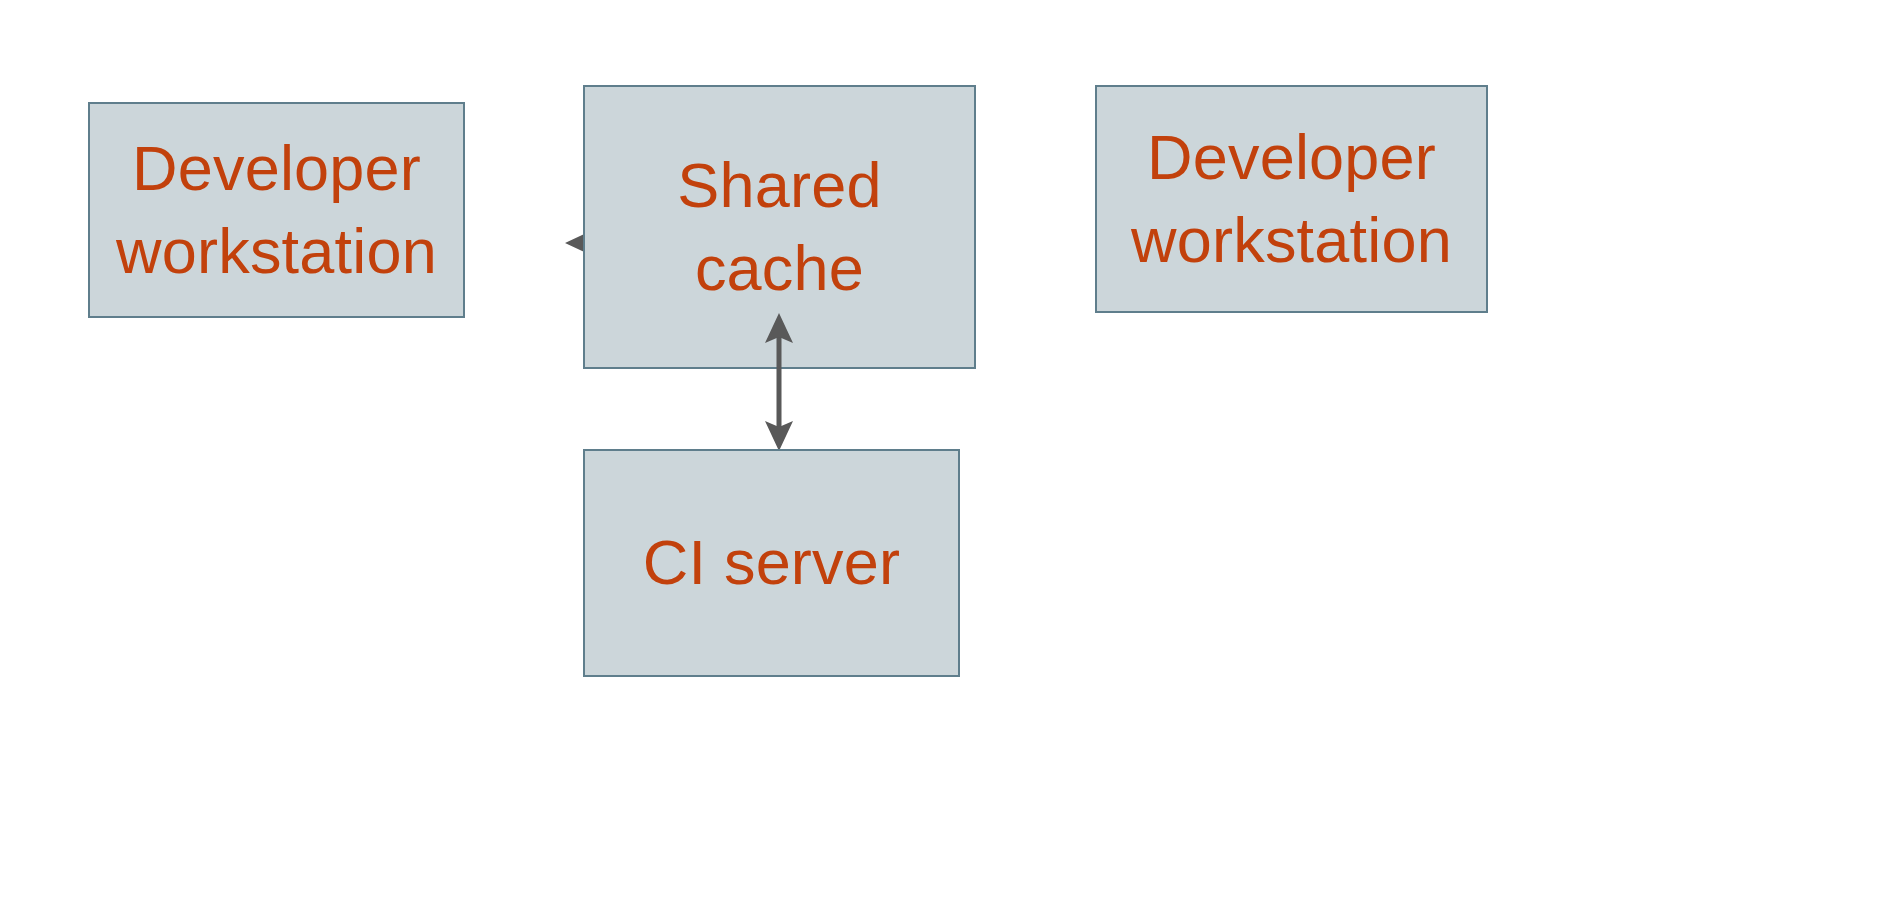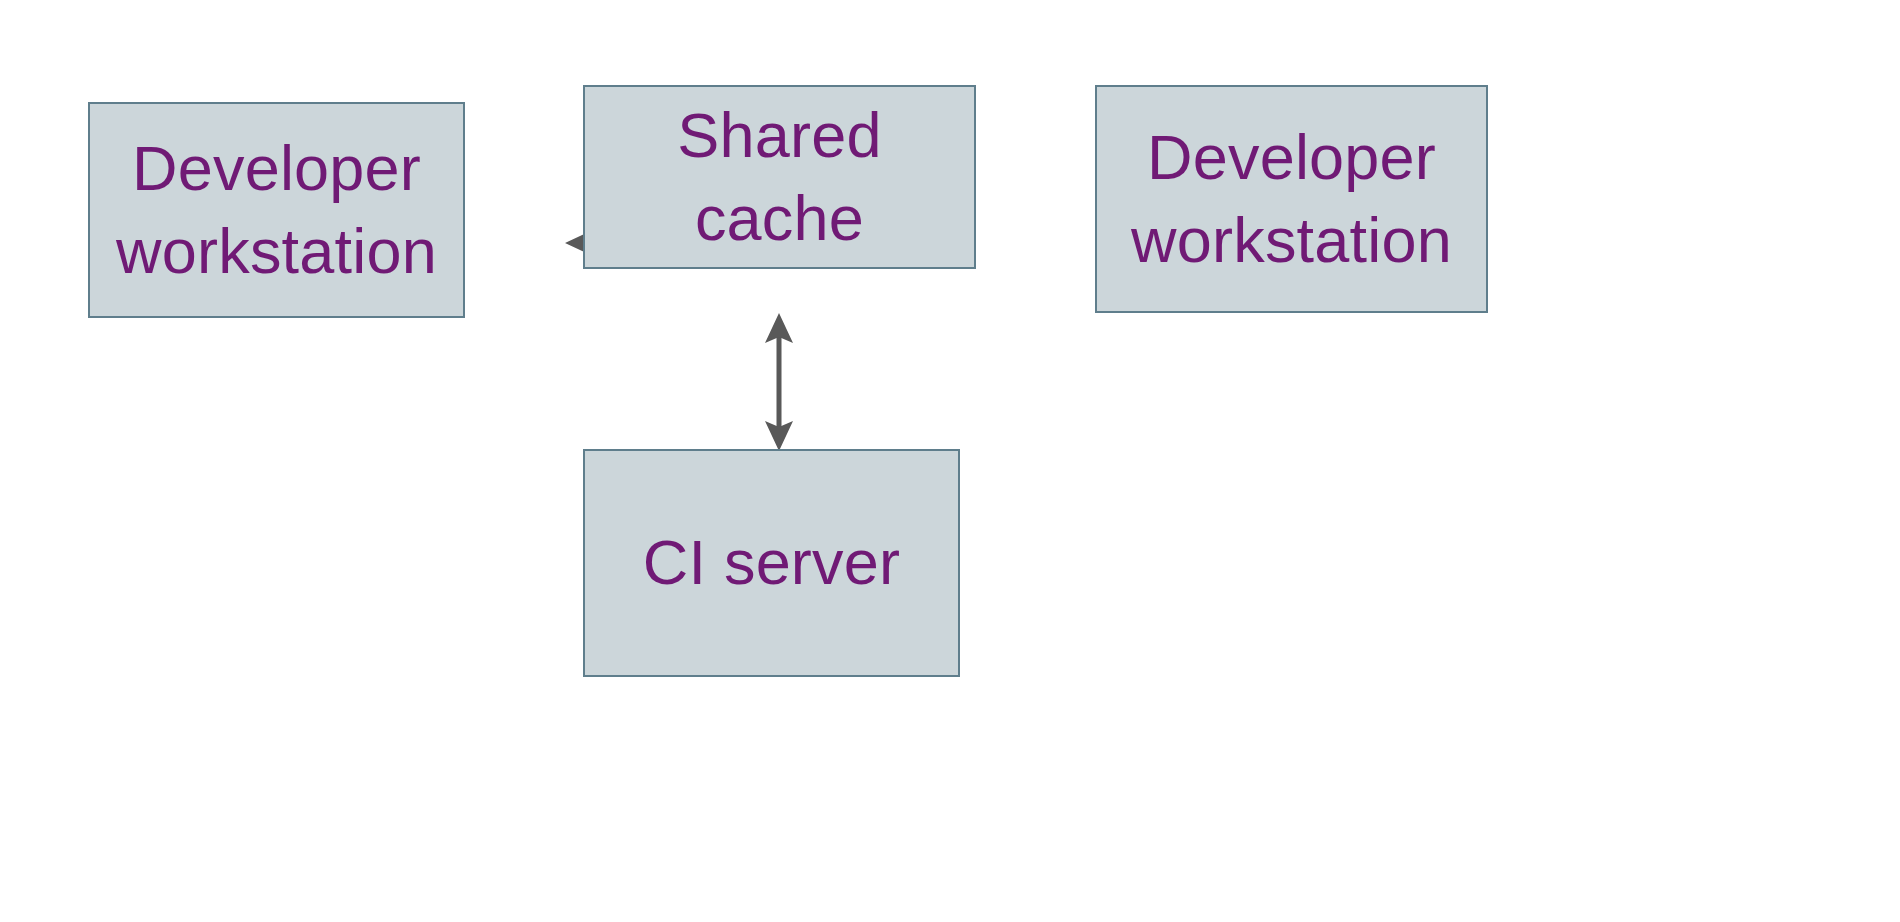--- a/index.html
+++ b/index.html
@@ -25,36 +25,36 @@
     border: 2px solid #5f7e8c;
     display: flex;
     align-items: center;
     justify-content: center;
     text-align: center;
   }
   .node-label {
     font-family: "Liberation Sans", sans-serif;
     font-size: 63px;
     line-height: 1.32;
-    color: #701a75;
+    color: #c2410c;
     letter-spacing: 0.2px;
     font-weight: 400;
     white-space: pre-line;
   }
   .edge {
     position: absolute;
     overflow: visible;
   }
   .edge svg {
     display: block;
     overflow: visible;
   }
   
   #node-dev-left   { left: 88px;   top: 102px; width: 377px;  height: 216px; }
-  #node-shared     { left: 583px;  top: 85px;  width: 393px;  height: 184px; }
+  #node-shared     { left: 583px;  top: 85px;  width: 393px;  height: 284px; }
   #node-dev-right  { left: 1095px; top: 85px;  width: 393px;  height: 228px; }
   #node-ci         { left: 583px;  top: 449px; width: 377px;  height: 228px; }
 </style>
 </head>
 <body>
 
 <div id="canvas" style="background: rgb(255, 255, 255);">
 
   <div class="node" id="node-dev-left" style="background: rgb(204, 214, 218); border-color: rgb(95, 126, 140);">
     <span class="node-label">Developer

